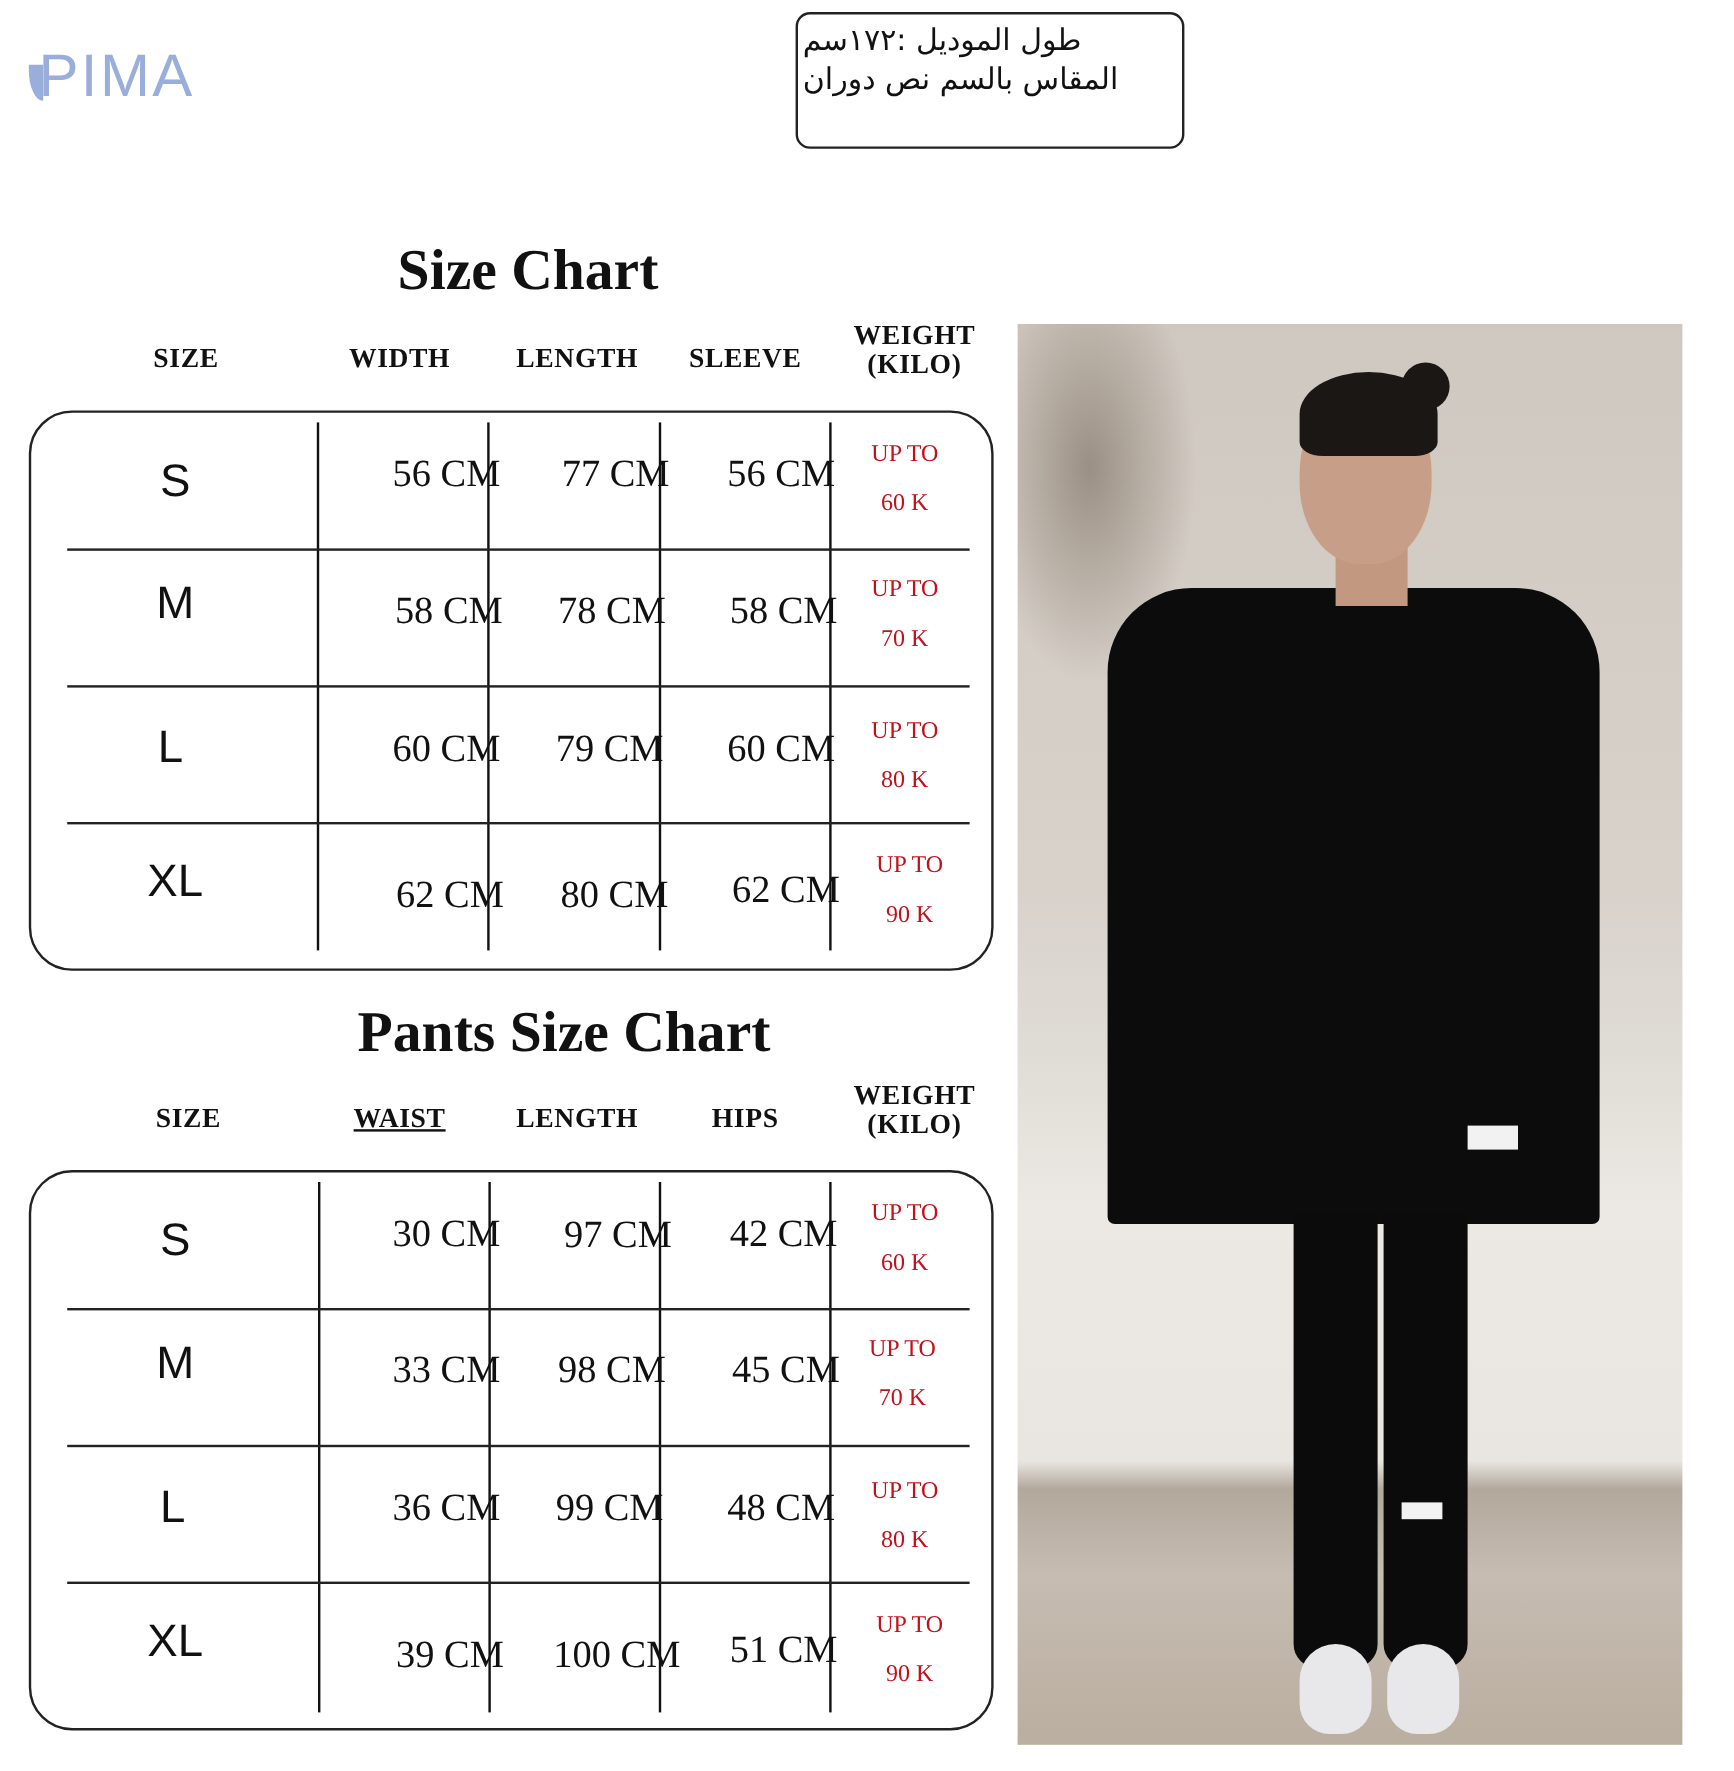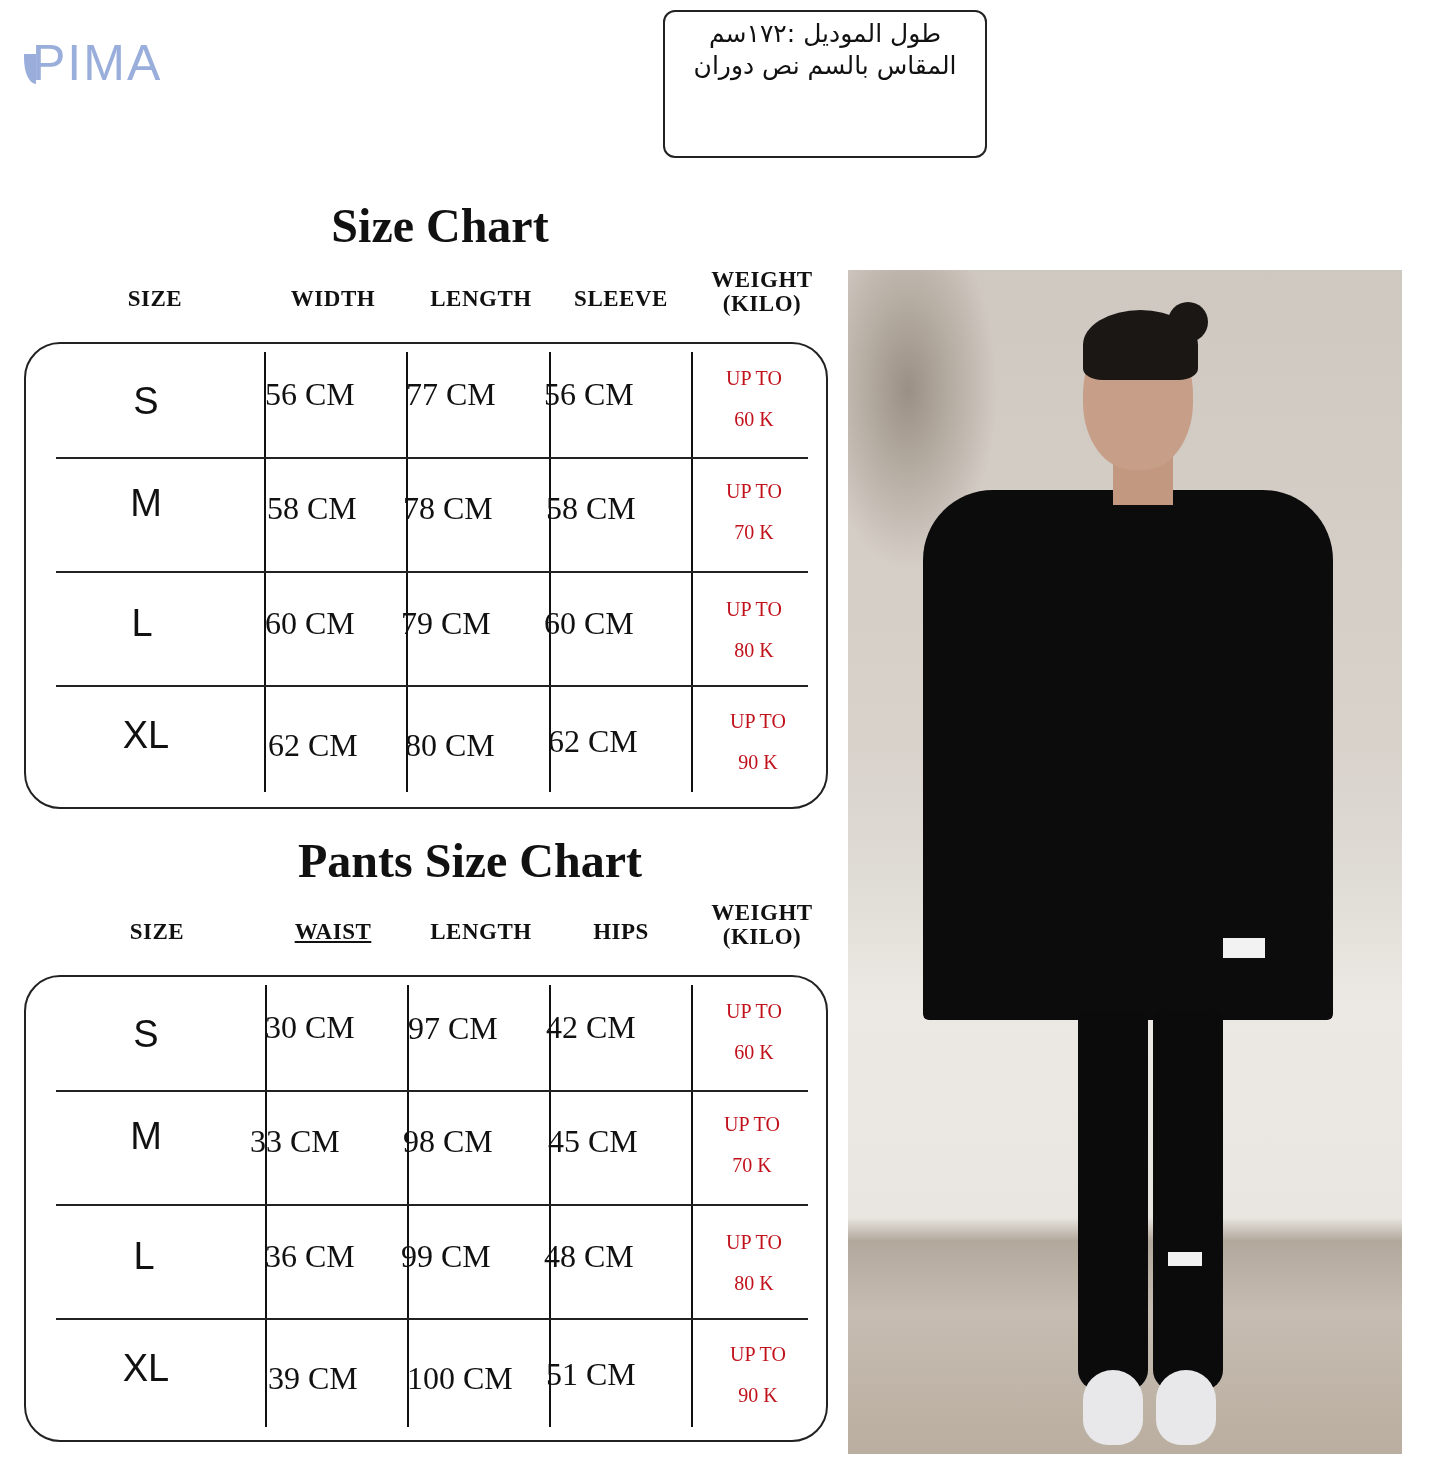--- a/index.html
+++ b/index.html
@@ -1,32 +1,32 @@
 <!DOCTYPE html>
 <html><head>
   <meta charset="utf-8">
   <style>
     html, body { margin: 0; padding: 0; background: #ffffff; }
     body { width: 1445px; height: 1476px; position: relative; overflow: hidden; font-family: "Liberation Serif", serif; color: #111; }
 
     .logo { position: absolute; left: 24px; top: 38px; display: flex; align-items: flex-end; color: #9aaedb; font-family: "Liberation Sans", sans-serif; font-size: 50px; letter-spacing: 2px; line-height: 1; }
     .logo .leaf { width: 12px; height: 30px; margin-right: -4px; margin-bottom: 4px; background: #9aaedb; border-radius: 0 0 0 14px / 0 0 0 30px; }
 
-    .model-box { position: absolute; left: 663px; top: 10px; width: 324px; height: 148px; border: 2px solid #222; border-radius: 12px; box-sizing: border-box; padding: 6px 4px 0 4px; direction: rtl; text-align: center; font-family: "DejaVu Sans", sans-serif; font-size: 25px; line-height: 32px; color: #111; }
+    .model-box { position: absolute; left: 663px; top: 10px; width: 324px; height: 114px; border: 2px solid #222; border-radius: 12px; box-sizing: border-box; padding: 6px 4px 0 4px; direction: rtl; text-align: left; font-family: "DejaVu Sans", sans-serif; font-size: 25px; line-height: 32px; color: #111; }
     .model-box div { white-space: nowrap; }
 
     .chart-title { position: absolute; font-weight: bold; font-size: 48px; text-align: center; }
     .col-head { position: absolute; font-weight: bold; font-size: 23px; text-align: center; line-height: 24px; letter-spacing: 0.5px; }
 
     .table-box { position: absolute; left: 24px; width: 804px; height: 467px; border: 2px solid #222; border-radius: 36px; box-sizing: border-box; }
     .vline { position: absolute; width: 2px; background: #111; }
     .hline { position: absolute; height: 2px; background: #222; left: 30px; width: 752px; }
 
     .size-label { position: absolute; font-family: "Liberation Sans", sans-serif; font-size: 38px; width: 240px; text-align: center; }
-    .cell { position: absolute; font-size: 32px; width: 142px; text-align: left; white-space: nowrap; }
+    .cell { position: absolute; font-size: 32px; width: 142px; text-align: center; white-space: nowrap; margin-left: 36px; }
     .weight { position: absolute; font-size: 20px; width: 136px; text-align: center; line-height: 41px; color: #c1121c; }
 
     .photo { position: absolute; left: 848px; top: 270px; width: 554px; height: 1184px; overflow: hidden;
       background: linear-gradient(180deg, #cfc8c0 0%, #d8d2cb 40%, #e0dcd6 52%, #ece9e4 62%, #e9e6e1 80%, #b3a89c 82%, #c6bcb1 88%, #b9ae9f 100%); }
     .photo .stain { position: absolute; left: 0; top: 0; width: 150px; height: 300px; background: radial-gradient(ellipse at 40% 40%, rgba(110,95,80,0.55), rgba(110,95,80,0) 70%); }
     .photo .head { position: absolute; left: 235px; top: 50px; width: 110px; height: 150px; background: #c79f88; border-radius: 50% 50% 45% 45%; }
     .photo .hair { position: absolute; left: 235px; top: 40px; width: 115px; height: 70px; background: #1b1715; border-radius: 60% 60% 20% 20%; }
     .photo .bun { position: absolute; left: 320px; top: 32px; width: 40px; height: 40px; background: #1b1715; border-radius: 50%; }
     .photo .neck { position: absolute; left: 265px; top: 185px; width: 60px; height: 50px; background: #c29880; }
     .photo .shirt { position: absolute; left: 75px; top: 220px; width: 410px; height: 530px; background: #0c0c0d; border-radius: 70px 70px 6px 6px; }
@@ -145,21 +145,21 @@
     <div class="cell" style="left:382px; top:33px;">97 CM</div>
     <div class="cell" style="left:520px; top:32px;">42 CM</div>
     <div class="weight" style="left:660px; top:14px;">
       <div>UP TO</div>
       <div>60 K</div>
     </div>
   </div>
 
   <div>
     <div class="size-label" style="left:0; top:138px;">M</div>
-    <div class="cell" style="left:224px; top:146px;font-family:Liberation Serif, serif;">33 CM</div>
+    <div class="cell" style="left:239px; top:146px;font-family:Liberation Serif, serif;">33 CM</div>
     <div class="cell" style="left:377px; top:146px;">98 CM</div>
     <div class="cell" style="left:522px; top:146px;">45 CM</div>
     <div class="weight" style="left:658px; top:127px;">
       <div>UP TO</div>
       <div>70 K</div>
     </div>
   </div>
 
   <div>
     <div class="size-label" style="left:-2px; top:258px;">L</div>

